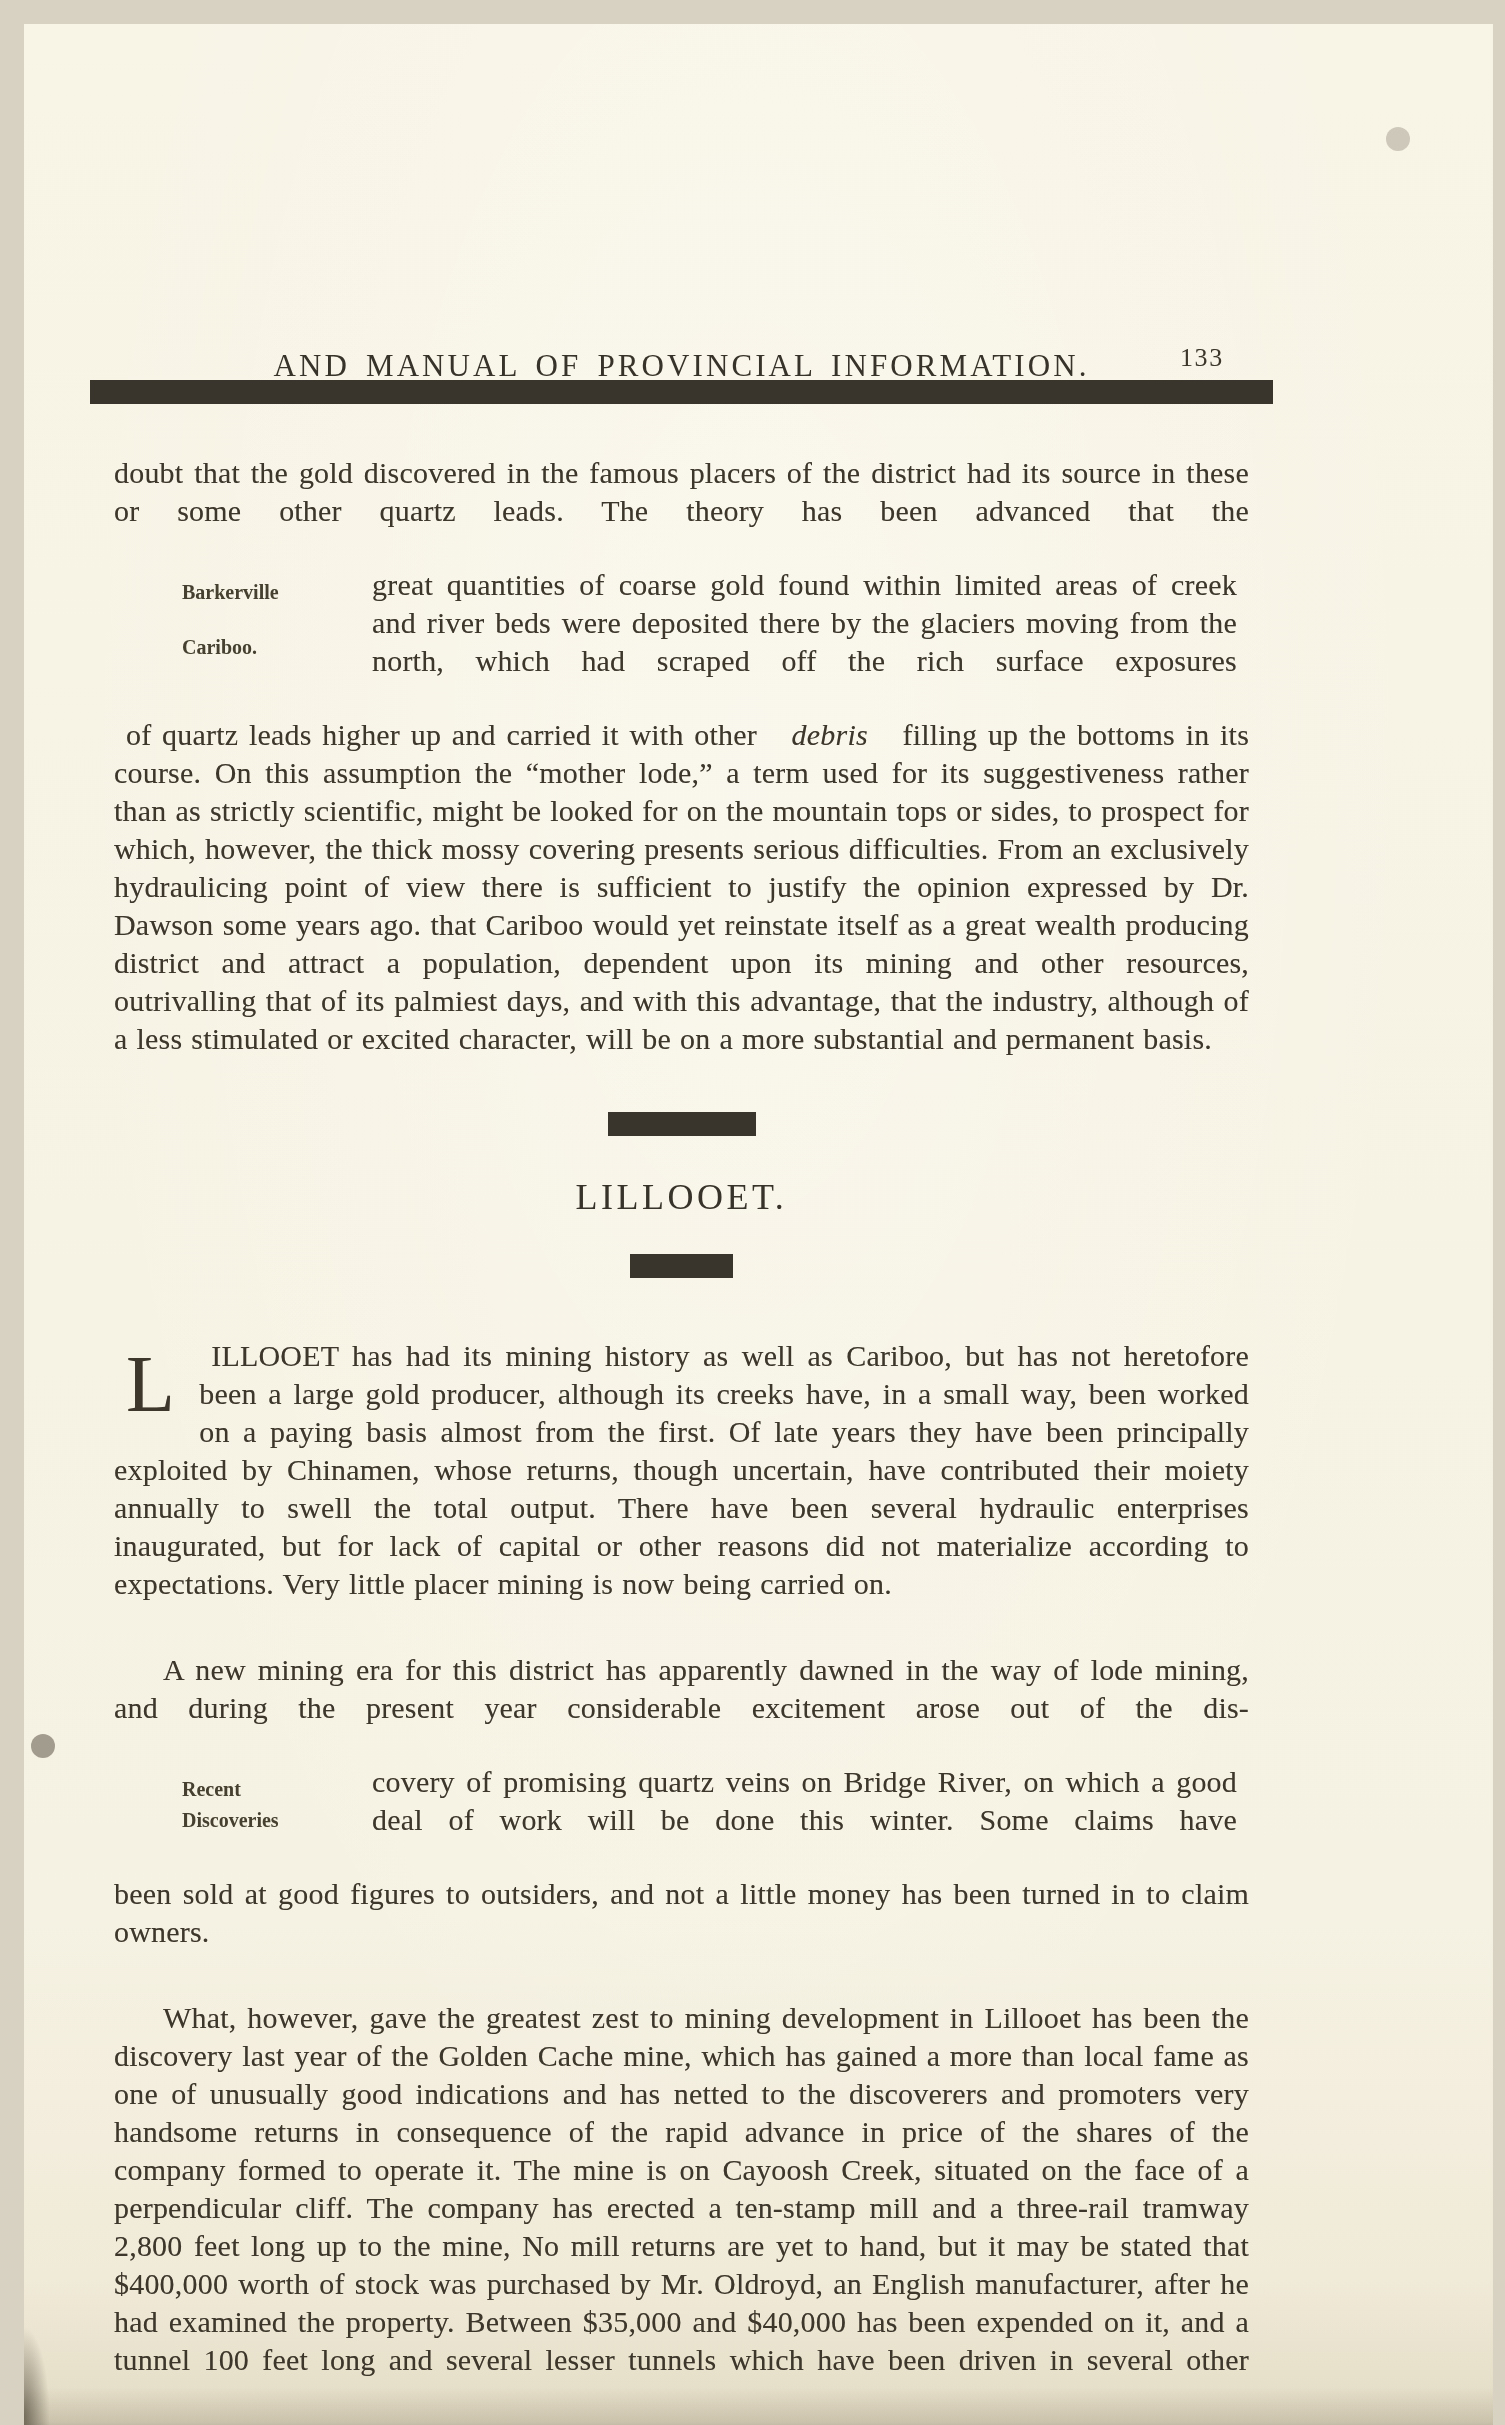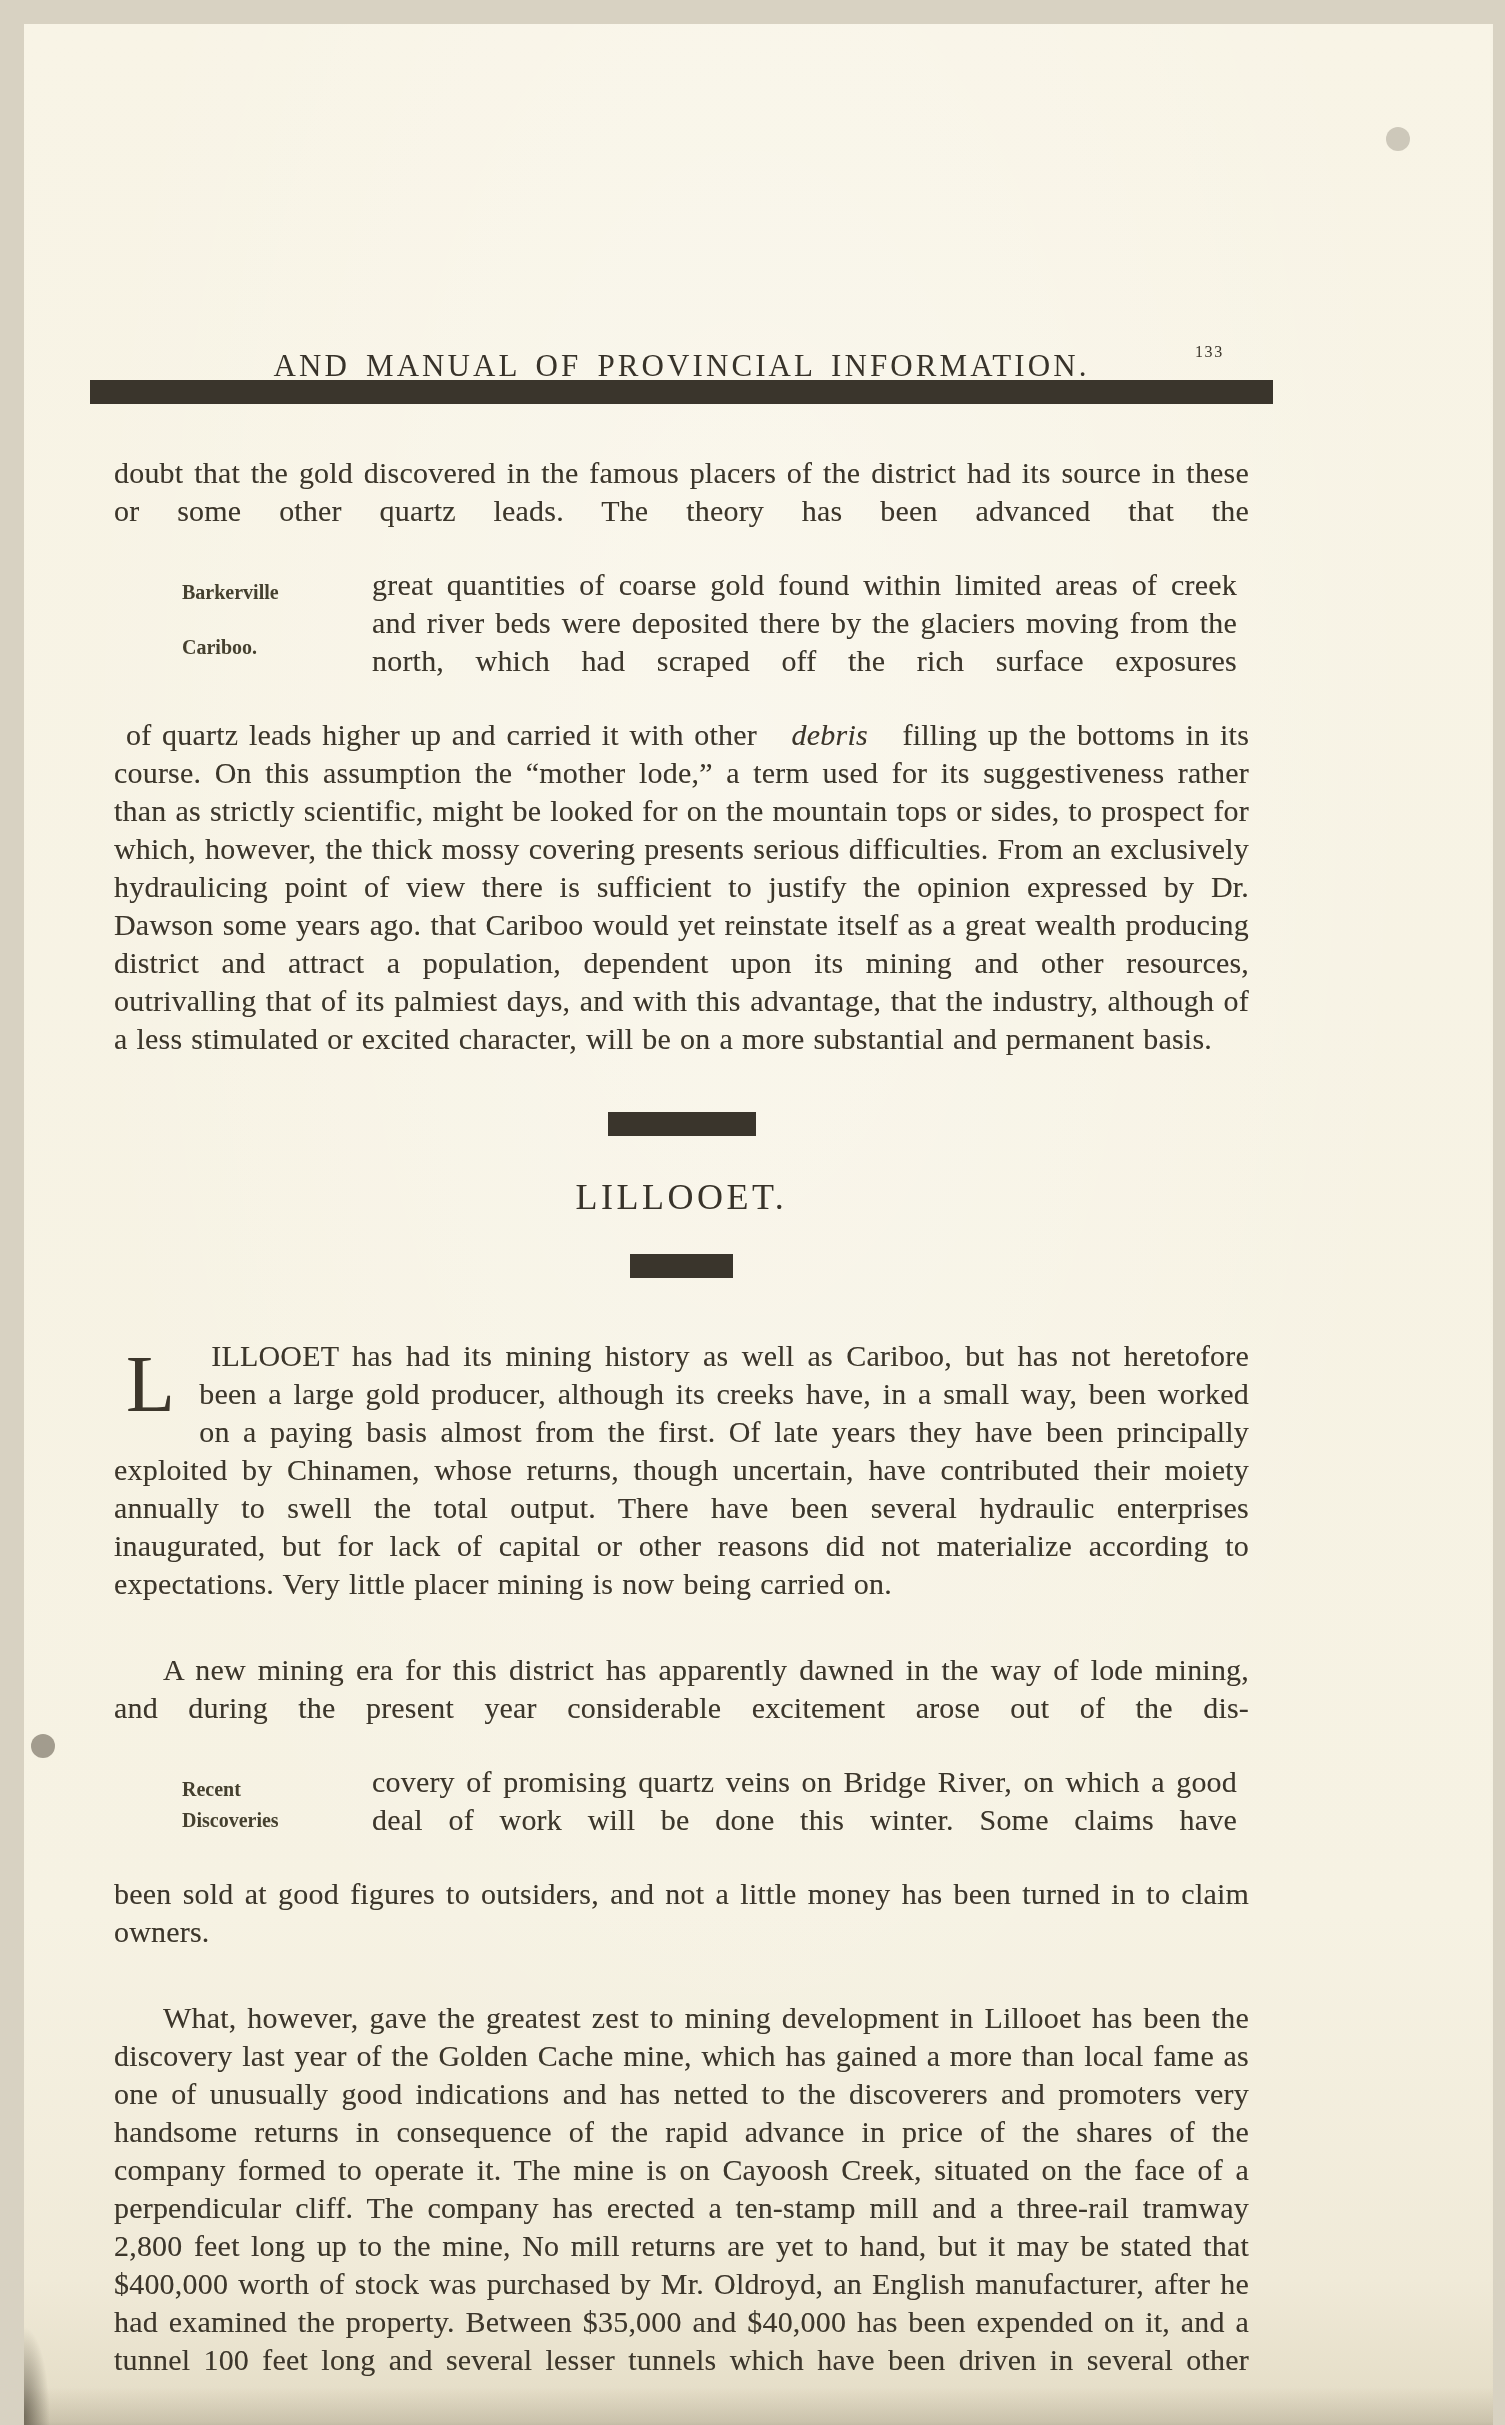--- a/index.html
+++ b/index.html
@@ -19,21 +19,21 @@
   .text-block { position: absolute; left: 54px; top: 288px; width: 1207px; }
 
   .running-header { position: relative; height: 42px; }
   .header-title {
     text-align: center;
     font-size: 31px;
     letter-spacing: 3.1px;
     word-spacing: 5.2px;
     color: #38332a;
   }
-  .page-number { position: absolute; right: 37px; top: 7px; font-size: 16px; letter-spacing: 1.7px; }
+  .page-number { position: absolute; right: 37px; top: 7px; font-size: 26px; letter-spacing: 1.7px; }
   .header-rule { height: 3.5px; background: #3a352c; margin-top: 14px; }
 
   .seg {
     font-size: 30px;
     line-height: 38px;
     text-align: justify;
     word-spacing: 1.3px;
     letter-spacing: 0.2px;
     text-shadow: 0 0 0.5px rgba(60,52,40,0.35);
   }

